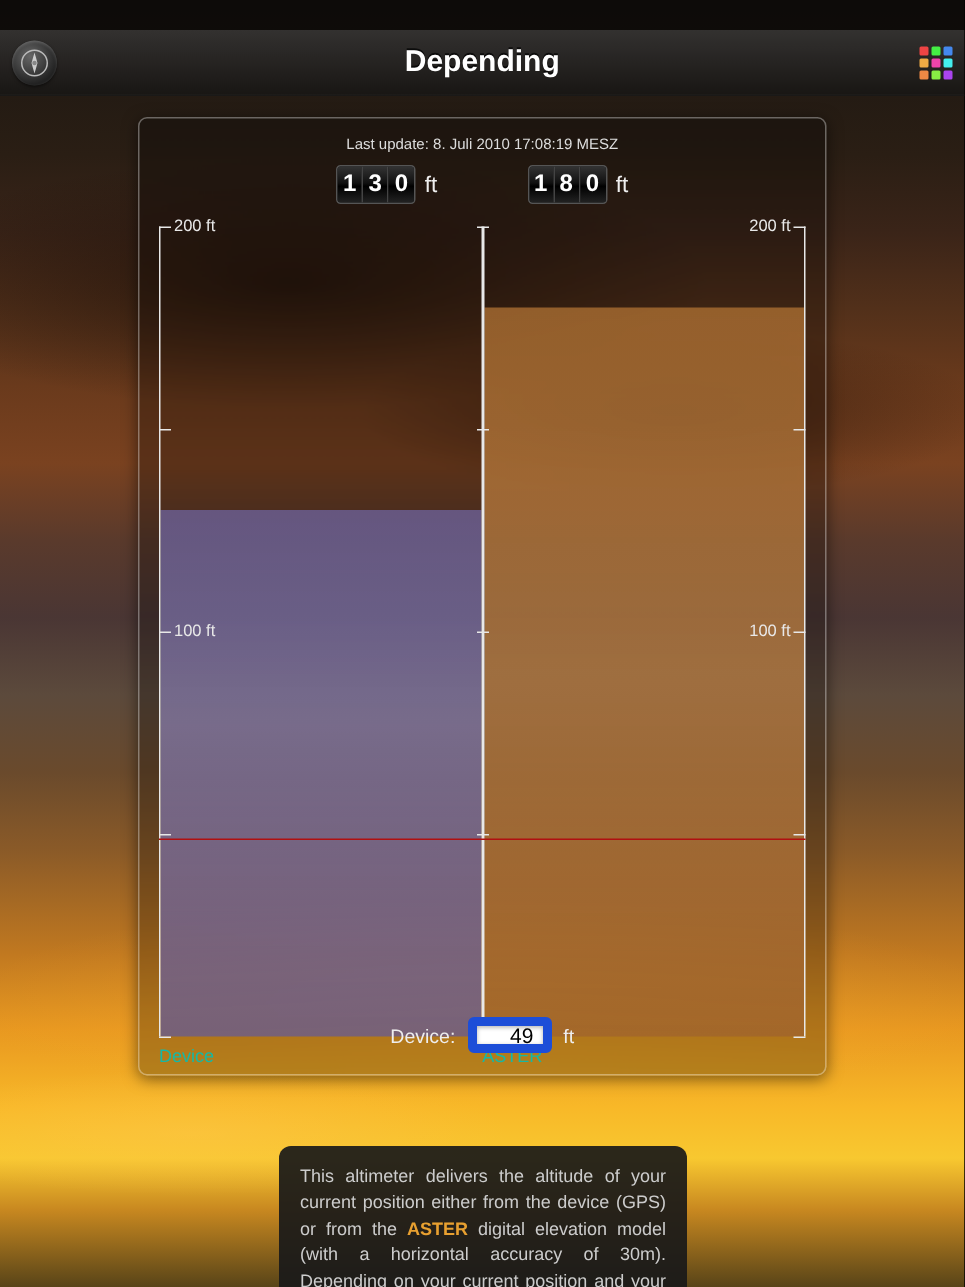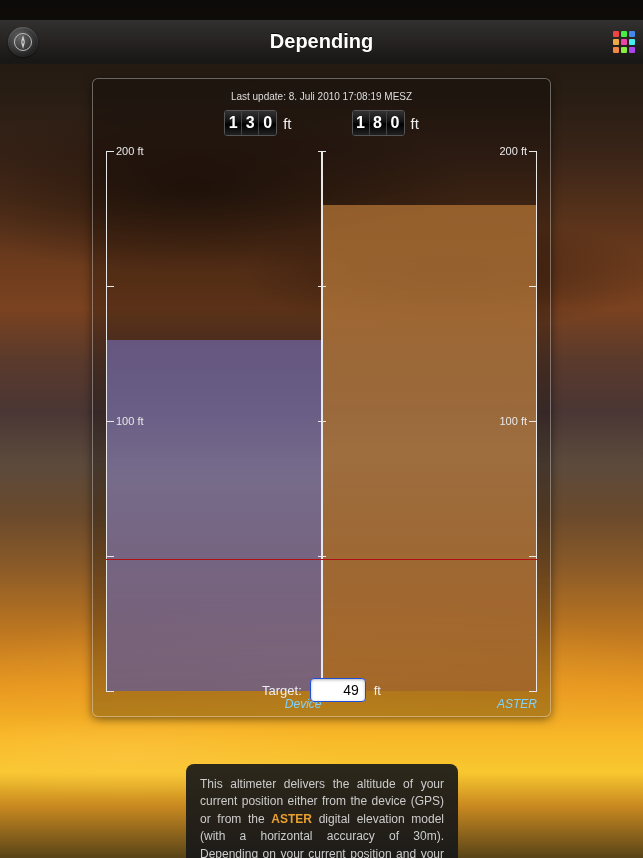--- a/index.html
+++ b/index.html
@@ -220,43 +220,42 @@
   }
 
   .bar-labels {
     position: absolute;
     bottom: -20px;
     left: 0; right: 0;
     display: flex;
   }
   .bar-labels div {
     flex: 1;
-    text-align: right;
-    color: #7dd3fc;
+    text-align: left;
+    color: #14b8a6;
     font-size: 12px;
-    font-style: italic;
   }
 
   
   .target-row {
     position: absolute;
     bottom: 14px;
     left: 0; right: 0;
     display: flex;
     justify-content: center;
     align-items: center;
     gap: 8px;
     color: #eee;
     font-size: 13px;
   }
   .target-input {
     width: 56px;
     height: 24px;
     background: #fff;
-    border: 1px solid #1d4ed8;
+    border: 6px solid #1d4ed8;
     border-radius: 4px;
     text-align: right;
     padding: 0 6px;
     font-size: 14px;
     box-shadow: inset 0 1px 3px rgba(0,0,0,0.3);
   }
 
   
   .info-box {
     position: absolute;
@@ -356,21 +355,21 @@
         <div class="tick" style="top: -0.5px; left: calc(50% - 4px);"></div>
         <div class="tick" style="top: -0.5px; right: 0px;"></div>
         <div class="tick-label-l" style="top: 270px;">100 ft</div>
         <div class="tick-label-r" style="top: 270px;">100 ft</div>
         <div class="tick-label-l" style="top: 0px;">200 ft</div>
         <div class="tick-label-r" style="top: 0px;">200 ft</div>
       </div>
   </div>
 
   <div class="target-row">
-    <span>Target:</span>
+    <span>Device:</span>
     <input class="target-input" value="49" style="">
     <span>ft</span>
   </div>
 </div>
 
 <div class="info-box">
   <span>This altimeter delivers the altitude of your current position either from the device (GPS) or from the </span><span class="hl">ASTER</span><span> digital elevation model (with a horizontal accuracy of 30m). Depending on your current position and your device one of the two methods</span>
 </div>
 
 </body></html>

